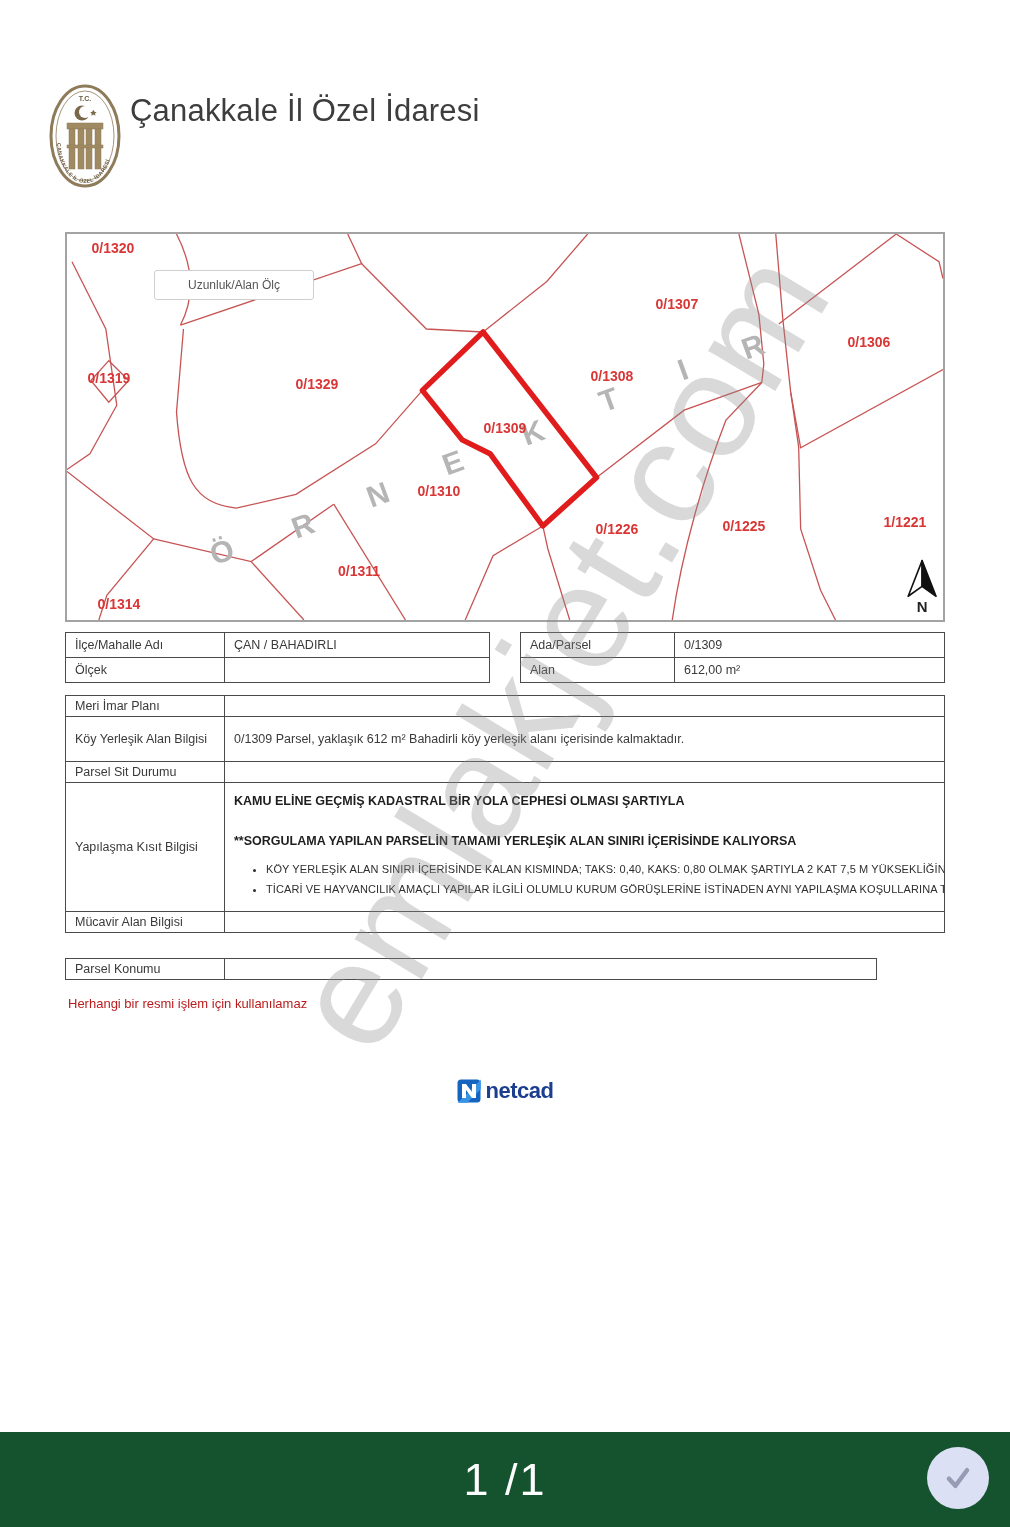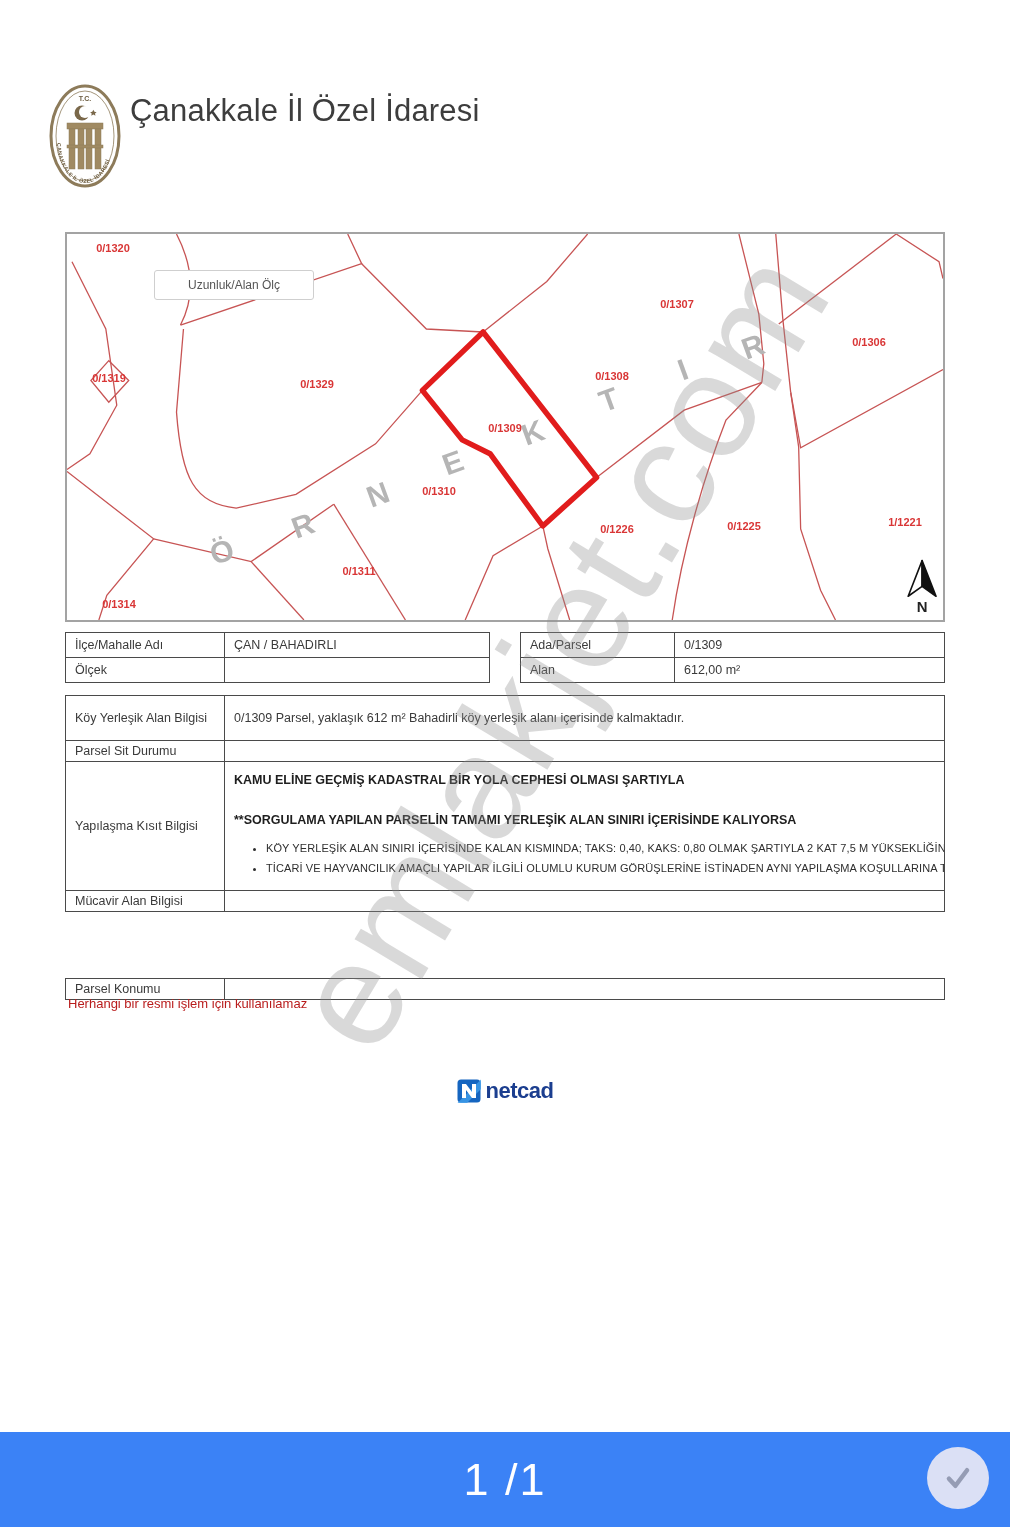--- a/index.html
+++ b/index.html
@@ -8,59 +8,59 @@
 
   
   .header{position:absolute; left:48px; top:83px; display:flex; align-items:flex-start;}
   .seal{width:74px; height:106px;}
   .app-title{margin-left:8px; margin-top:10px; font-size:31px; color:#3d3d3d; letter-spacing:0.2px;}
 
   
   .map{position:absolute; left:65px; top:232px; width:880px; height:390px;
        border:2px solid #a3a3a3; background:#fff; box-sizing:border-box;}
   .map svg.lines{position:absolute; left:0; top:0; width:100%; height:100%;}
-  .parcel-label{position:absolute; font-size:11px; font-weight:bold; color:#d93636; white-space:nowrap; transform:translate(-50%,-50%);}
+  .parcel-label{position:absolute; font-size:14px; font-weight:bold; color:#d93636; white-space:nowrap; transform:translate(-50%,-50%);}
   .orn-letter{position:absolute; font-size:30px; font-weight:bold; color:#b5b5b5; transform:translate(-50%,-50%) rotate(-20deg);}
   .measure-btn{position:absolute; left:87px; top:36px; width:158px; height:28px;
        background:#fff; border:1px solid #cfcfcf; border-radius:3px;
        font-size:12px; color:#555; display:flex; align-items:center; justify-content:center;}
 
   
   table.box{border-collapse:collapse; table-layout:fixed; background:#fff;}
   table.box td{border:1px solid #4a4a4a; font-size:12.5px; color:#3a3a3a;
        padding:3px 9px; vertical-align:middle; overflow:hidden; white-space:nowrap;}
   .t-left{position:absolute; left:65px; top:632px; width:425px;}
   .t-right{position:absolute; left:520px; top:632px; width:425px;}
   .t-left td, .t-right td{height:18px;}
   .t-left td.lbl{width:140px;margin-top:48px;} .t-right td.lbl{width:135px;}
 
   .t-main{position:absolute; left:65px; top:695px; width:880px;}
   .t-main td{white-space:normal; vertical-align:top; padding:4px 9px;}
   .t-main td.lbl{width:140px;}
-  .t-konum{position:absolute; left:65px; top:958px; width:880px;margin-top:20px;}
+  .t-konum{position:absolute; left:65px; top:958px; width:812px;}
   .t-konum td.lbl{width:140px;}
 
   .bold-line{font-weight:bold; font-size:12.5px; color:#1e1e1e;}
   .kisit-cell .bold-line{margin:8px 0 0 0;}
   .kisit-cell .bold-line.second{margin-top:26px;}
   .kisit-bullets{margin:14px 0 10px 0; padding-left:32px; font-size:11px; color:#2e2e2e;}
   .kisit-bullets li{margin-bottom:4px; text-align:justify; line-height:1.45; letter-spacing:0.1px;}
 
   .disclaimer{position:absolute; left:68px; top:996px; font-size:13px; color:#b91c1c;}
 
   
   .netcad{position:absolute; left:0; top:1078px; width:100%; display:flex; justify-content:center; align-items:center; gap:5px;}
   .netcad-text{font-size:22px; font-weight:bold; color:#1b3e8f; letter-spacing:-0.5px;}
 
   
   .big-watermark{position:absolute; left:560px; top:650px; transform:translate(-50%,-50%) rotate(-59deg);
        font-size:148px; color:#8e8e8e; opacity:0.33; white-space:nowrap; pointer-events:none; z-index:40; letter-spacing:2px;}
 
   
-  .footer{position:absolute; left:0; bottom:0; width:100%; height:95px; background:#3b82f6; z-index:60;}
+  .footer{position:absolute; left:0; bottom:0; width:100%; height:95px; background:#14532d; z-index:60;}
   .page-indicator{position:absolute; left:0; top:0; width:100%; height:100%;
        display:flex; align-items:center; justify-content:center;
        color:#fff; font-size:45px; font-weight:300; letter-spacing:2px;}
   .check-btn{position:absolute; right:21px; top:15px; width:62px; height:62px; border-radius:50%;
        background:#dbe0f5; border:none; display:flex; align-items:center; justify-content:center; cursor:pointer;}
 </style>
 </head>
 <body>
 
 <div id="page">
@@ -172,20 +172,24 @@
         <tr>
           <td class="lbl">Alan</td>
           <td>612,00 m²</td>
         </tr>
       </tbody>
   </table>
 
   <table class="box t-main">
     <tbody>
       <tr>
+        <td class="lbl">Meri İmar Planı</td>
+        <td></td>
+      </tr>
+      <tr>
         <td class="lbl" style="height:38px;">Köy Yerleşik Alan Bilgisi</td>
         <td>0/1309 Parsel, yaklaşık 612 m² Bahadirli köy yerleşik alanı içerisinde kalmaktadır.</td>
       </tr>
       <tr>
         <td class="lbl">Parsel Sit Durumu</td>
         <td></td>
       </tr>
       <tr>
         <td class="lbl">Yapılaşma Kısıt Bilgisi</td>
         <td class="kisit-cell">

